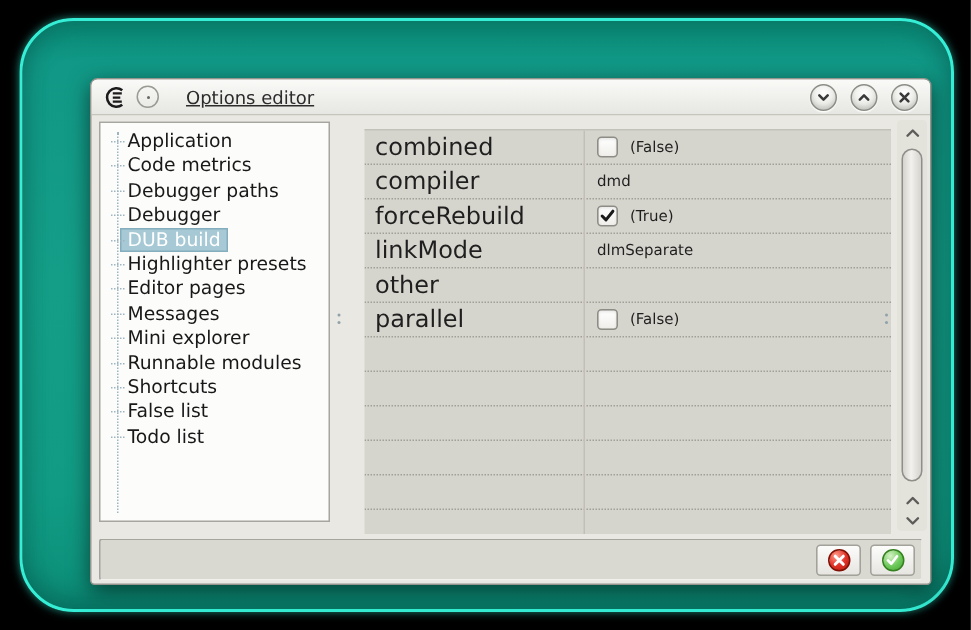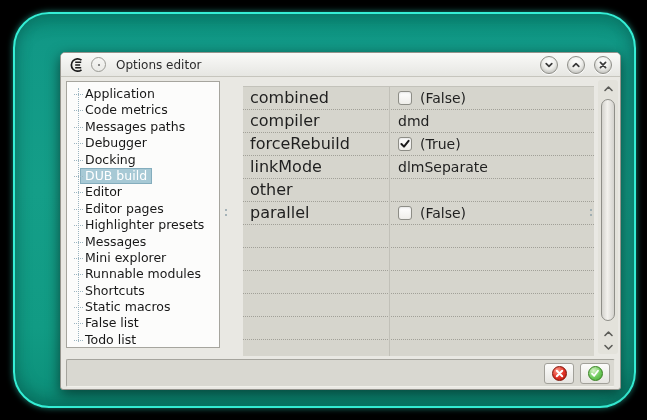--- a/index.html
+++ b/index.html
@@ -22,21 +22,21 @@
     gap:6px;padding:0 8px;box-sizing:border-box;border-radius:4px 4px 0 0;
     background:linear-gradient(180deg,#fafaf8 0%,#efefec 55%,#e6e6e2 100%);
     border-bottom:1px solid #c6c5bd;}
   .app-icon{width:16px;height:16px;display:flex;align-items:center;justify-content:center;}
   .menu-btn{width:15px;height:15px;border-radius:50%;
     background:radial-gradient(circle at 50% 32%,#ffffff,#ececе8 55%,#d6d6d1);
     background:radial-gradient(circle at 50% 32%,#ffffff,#ececе8 55%,#d6d6d1);
     border:1px solid #9a9a94;position:relative;box-sizing:border-box;}
   .menu-btn::after{content:"";position:absolute;left:50%;top:50%;width:2px;height:2px;margin:-1px 0 0 -1px;
     border-radius:50%;background:#666;}
-  .win-title{font-size:12px;color:#2c2c2c;margin-left:4px;}
+  .win-title{font-size:12px;color:#2c2c2c;margin-left:12px;text-decoration:underline;}
   .tb-spacer{flex:1;}
   .round-btn{width:18px;height:18px;border-radius:50%;display:flex;align-items:center;justify-content:center;
     background:radial-gradient(circle at 50% 32%,#ffffff,#eaeae6 58%,#cfcfca);
     border:1px solid #8d8d87;box-sizing:border-box;padding:0;cursor:pointer;
     box-shadow:0 1px 1px rgba(255,255,255,.9), inset 0 -2px 3px rgba(0,0,0,.10);}
   .round-btn + .round-btn{margin-left:9px;}
 
   
   .sidebar{position:absolute;left:5px;top:28px;width:154px;height:267px;box-sizing:border-box;
     background:#fcfcfb;border:1px solid #a6a59e;overflow:hidden;padding-top:4px;}
@@ -52,21 +52,21 @@
   .grip{position:absolute;width:3px;display:flex;flex-direction:column;gap:3px;align-items:center;}
   .grip i{width:2px;height:2px;border-radius:50%;background:#8fa2aa;display:block;}
 
   
   .grid{position:absolute;left:182px;top:33px;width:351px;height:269px;background:#d6d5cd;
     border-top:1px solid #c3c2ba;overflow:hidden;}
   .grid-divider{position:absolute;left:146px;top:0;bottom:0;border-left:1px solid #c1c0b8;}
   .grid-row{display:flex;height:23px;box-sizing:border-box;border-bottom:1px dotted #a1a098;}
   .grid-row .nm{width:147px;box-sizing:border-box;padding-left:7px;font-size:16px;color:#1f1f1f;
     line-height:22px;white-space:nowrap;overflow:hidden;}
-  .grid-row .vl{flex:1;display:flex;align-items:center;gap:8px;padding-left:8px;font-size:14px;color:#1f1f1f;}
+  .grid-row .vl{flex:1;display:flex;align-items:center;gap:8px;padding-left:8px;font-size:10px;color:#1f1f1f;}
   .cb{width:14px;height:14px;box-sizing:border-box;border:1px solid #8d8d86;border-radius:3px;
     background:linear-gradient(180deg,#ffffff,#efeeea);display:flex;align-items:center;justify-content:center;
     box-shadow:inset 0 1px 2px rgba(0,0,0,.10);}
 
   
   .scrollbar{position:absolute;left:537px;top:27px;width:20px;height:274px;background:#e3e2db;border-radius:3px;}
   .sb-arrow{position:absolute;left:0;width:20px;height:13px;display:flex;align-items:center;justify-content:center;}
   .sb-thumb{position:absolute;left:3px;width:14px;top:19px;height:222px;box-sizing:border-box;
     border:1px solid #8f8f89;border-radius:8px;
     background:linear-gradient(90deg,#d4d3ce,#f2f1ed 45%,#d4d3ce);}
@@ -124,32 +124,29 @@
               </span>
             </button>
           </span>
       </div>
 
       <div class="sidebar">
         <div class="tree-vline"></div>
         <div id="tree-items">
             <div class="tree-item"><span class="lbl">Application</span></div>
             <div class="tree-item"><span class="lbl">Code metrics</span></div>
-            <div class="tree-item"><span class="lbl">Messages paths</span></div>
+            <div class="tree-item"><span class="lbl">Debugger paths</span></div>
             <div class="tree-item"><span class="lbl">Debugger</span></div>
-            <div class="tree-item"><span class="lbl">Docking</span></div>
             <div class="tree-item selected"><span class="lbl">DUB build</span></div>
-            <div class="tree-item"><span class="lbl">Editor</span></div>
+            <div class="tree-item"><span class="lbl">Highlighter presets</span></div>
             <div class="tree-item"><span class="lbl">Editor pages</span></div>
-            <div class="tree-item"><span class="lbl">Highlighter presets</span></div>
             <div class="tree-item"><span class="lbl">Messages</span></div>
             <div class="tree-item"><span class="lbl">Mini explorer</span></div>
             <div class="tree-item"><span class="lbl">Runnable modules</span></div>
             <div class="tree-item"><span class="lbl">Shortcuts</span></div>
-            <div class="tree-item"><span class="lbl">Static macros</span></div>
             <div class="tree-item"><span class="lbl">False list</span></div>
             <div class="tree-item"><span class="lbl">Todo list</span></div>
           </div>
       </div>
 
       <div class="grip" style="left:163px;top:156px;">
           <i></i>
           <i></i>
         </div>
 

